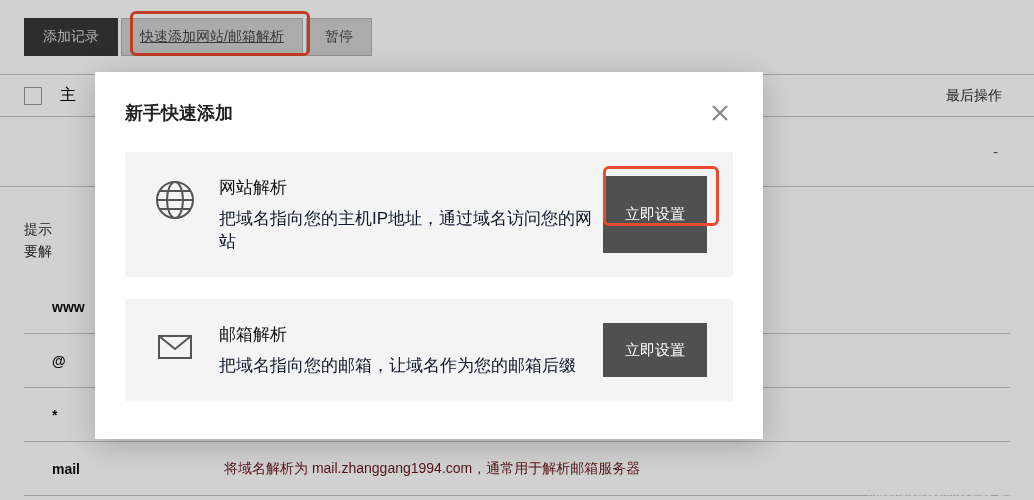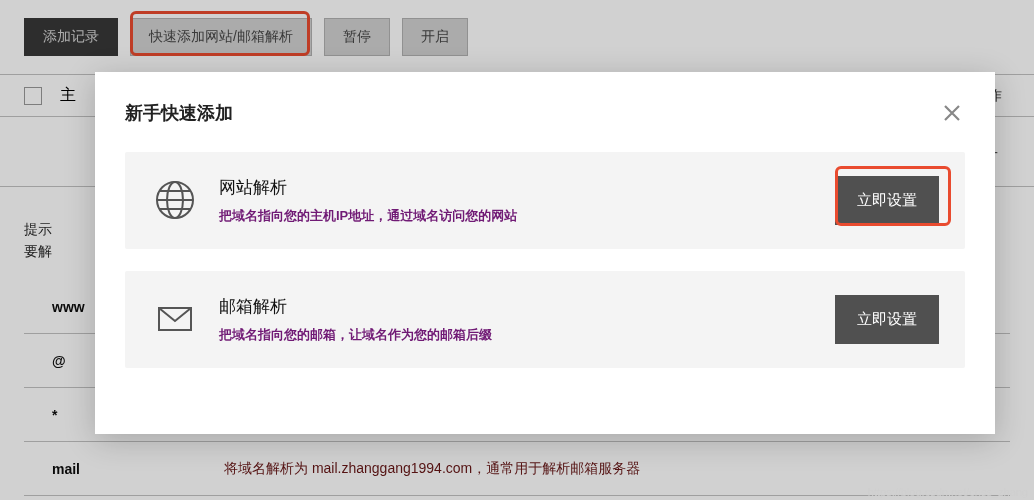--- a/index.html
+++ b/index.html
@@ -1,60 +1,59 @@
 <!DOCTYPE html>
 <html><head>
 <meta charset="utf-8">
 <style>
 * { margin: 0; padding: 0; box-sizing: border-box; font-family: -apple-system, "Helvetica Neue", Arial, sans-serif; }
 body { width: 1034px; height: 500px; overflow: hidden; background: #fff; position: relative; }
 
 .bg { position: absolute; inset: 0; filter: brightness(0.82); pointer-events: none; }
-.toolbar { display: flex; gap: 12px; padding: 18px 24px 12px; }
+.toolbar { display: flex; gap: 3px; padding: 18px 24px 12px; }
 .btn { padding: 9px 18px; font-size: 14px; background: #fff; border: 1px solid #d8d8d8; color: #555; cursor: pointer; }
 .btn.primary { background: #444; color: #fff; border-color: #444; }
-.btn.hl { position: relative; }
+.btn.hl { position: relative; text-decoration: underline; }
 .hl-quick { position: absolute; left: 130px; top: 11px; width: 180px; height: 45px; border: 3px solid #e94b2f; border-radius: 6px; pointer-events: none; z-index: 50; }
 
 .table-head { display: flex; align-items: center; padding: 10px 24px; border-top: 1px solid #eee; border-bottom: 1px solid #eee; margin-top: 6px; }
 .chk { width: 18px; height: 18px; border: 1px solid #bbb; margin-right: 18px; }
 .th-last { margin-left: auto; margin-right: 8px; font-size: 14px; color: #333; }
 .blank-row { height: 70px; border-bottom: 1px solid #eee; display:flex; align-items:center; justify-content:flex-end; padding-right:36px; color:#666; font-size:15px;}
 .side-hint { position: absolute; left: 24px; top: 218px; font-size: 14px; color: #333; line-height: 22px; }
 .rows { position: absolute; left: 24px; right: 24px; top: 280px; }
 .row { height: 54px; border-bottom: 1px solid #eee; display: flex; align-items: center; font-size: 14px; color: #111; font-weight: 600; padding-left: 28px; }
 .row.sub { font-weight: 400; color: #444; gap: 24px; }
 .row .mid { margin-left: 120px; font-weight: 400; color: #7f1d1d; }
 
 .overlay { position: absolute; inset: 0; background: rgba(0,0,0,0.18); z-index: 60; }
-.modal { position: absolute; left: 95px; top: 72px; width: 900px; background: #fff; padding: 28px 30px 44px; box-shadow: 0 6px 30px rgba(0,0,0,.2); }
+.modal { position: absolute; left: 95px; top: 72px; width: 668px; background: #fff; padding: 28px 30px 16px; box-shadow: 0 6px 30px rgba(0,0,0,.2); }
 .modal-head { display: flex; align-items: center; justify-content: space-between; margin-bottom: 26px; }
 .modal-title { font-size: 18px; font-weight: 700; color: #222; }
 .close { width: 26px; height: 26px; cursor: pointer; display:flex; align-items:center; justify-content:center; }
 .close svg { stroke: #888; stroke-width: 2.2; }
 
 .card { background: #f4f4f4; border-radius: 2px; padding: 24px 26px; display: flex; margin-bottom: 22px; position: relative; }
 .card-icon { width: 48px; height: 48px; margin-right: 20px; display:flex; align-items:center; justify-content:center; }
 .card-body { flex: 1; }
 .card-title { font-size: 17px; color: #111; margin-bottom: 8px; }
-.card-desc { font-size: 13px; color: #701a75; font-weight: bold; }
+.card-desc { font-size: 17px; color: #0f172a; }
 .card-btn { background: #505050; color: #fff; border: none; padding: 11px 22px; font-size: 15px; cursor: pointer; }
 .hl-btn { position: absolute; right: 14px; top: 14px; width: 116px; height: 60px; border: 3px solid #e94b2f; border-radius: 6px; pointer-events: none; }
 
 .watermark { position: absolute; right: 6px; bottom: 2px; font-size: 11px; color: #cfcfcf; z-index: 90; margin-left: 44px; }
 </style>
 </head>
 <body>
 
 <div class="bg">
   <div class="toolbar">
     <button class="btn primary">添加记录</button>
     <button class="btn hl">快速添加网站/邮箱解析</button>
     <button class="btn">暂停</button>
-    <button class="btn">开启</button>
   </div>
   <div class="table-head">
     <div class="chk"></div>
     <span>主</span>
     <span class="th-last">最后操作</span>
   </div>
   <div class="blank-row">
       <span>-</span>
     </div>
   <div class="side-hint">

